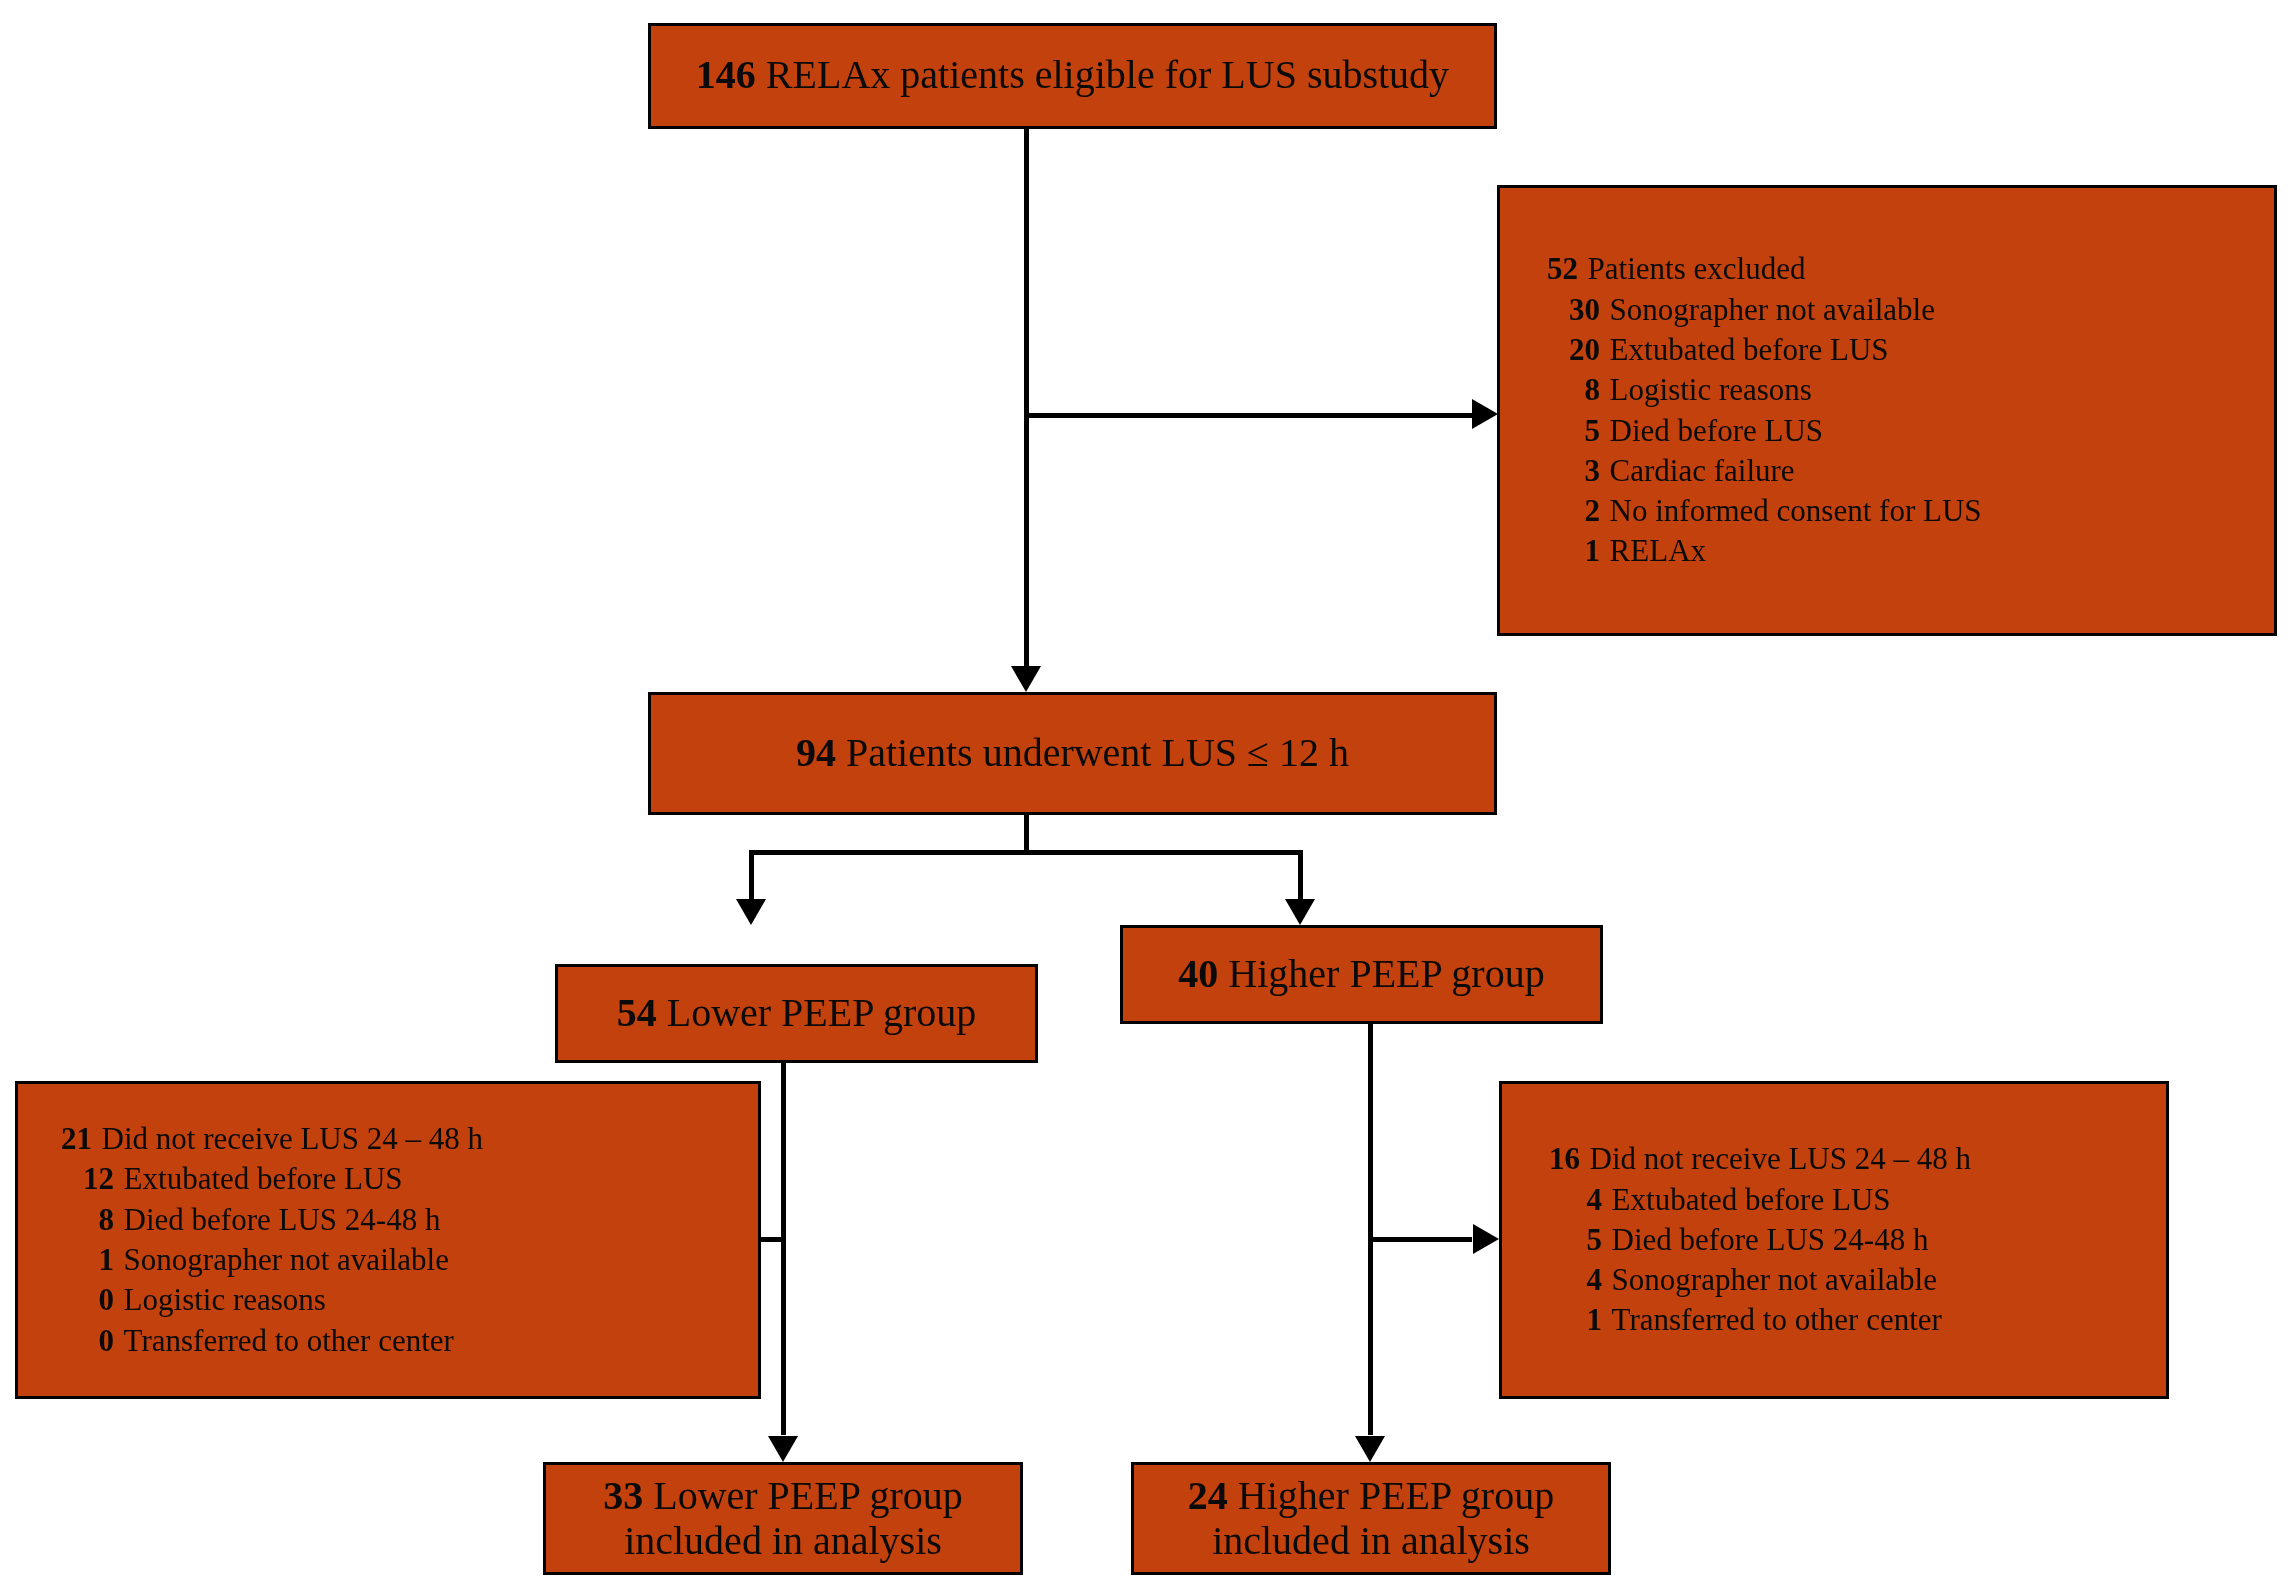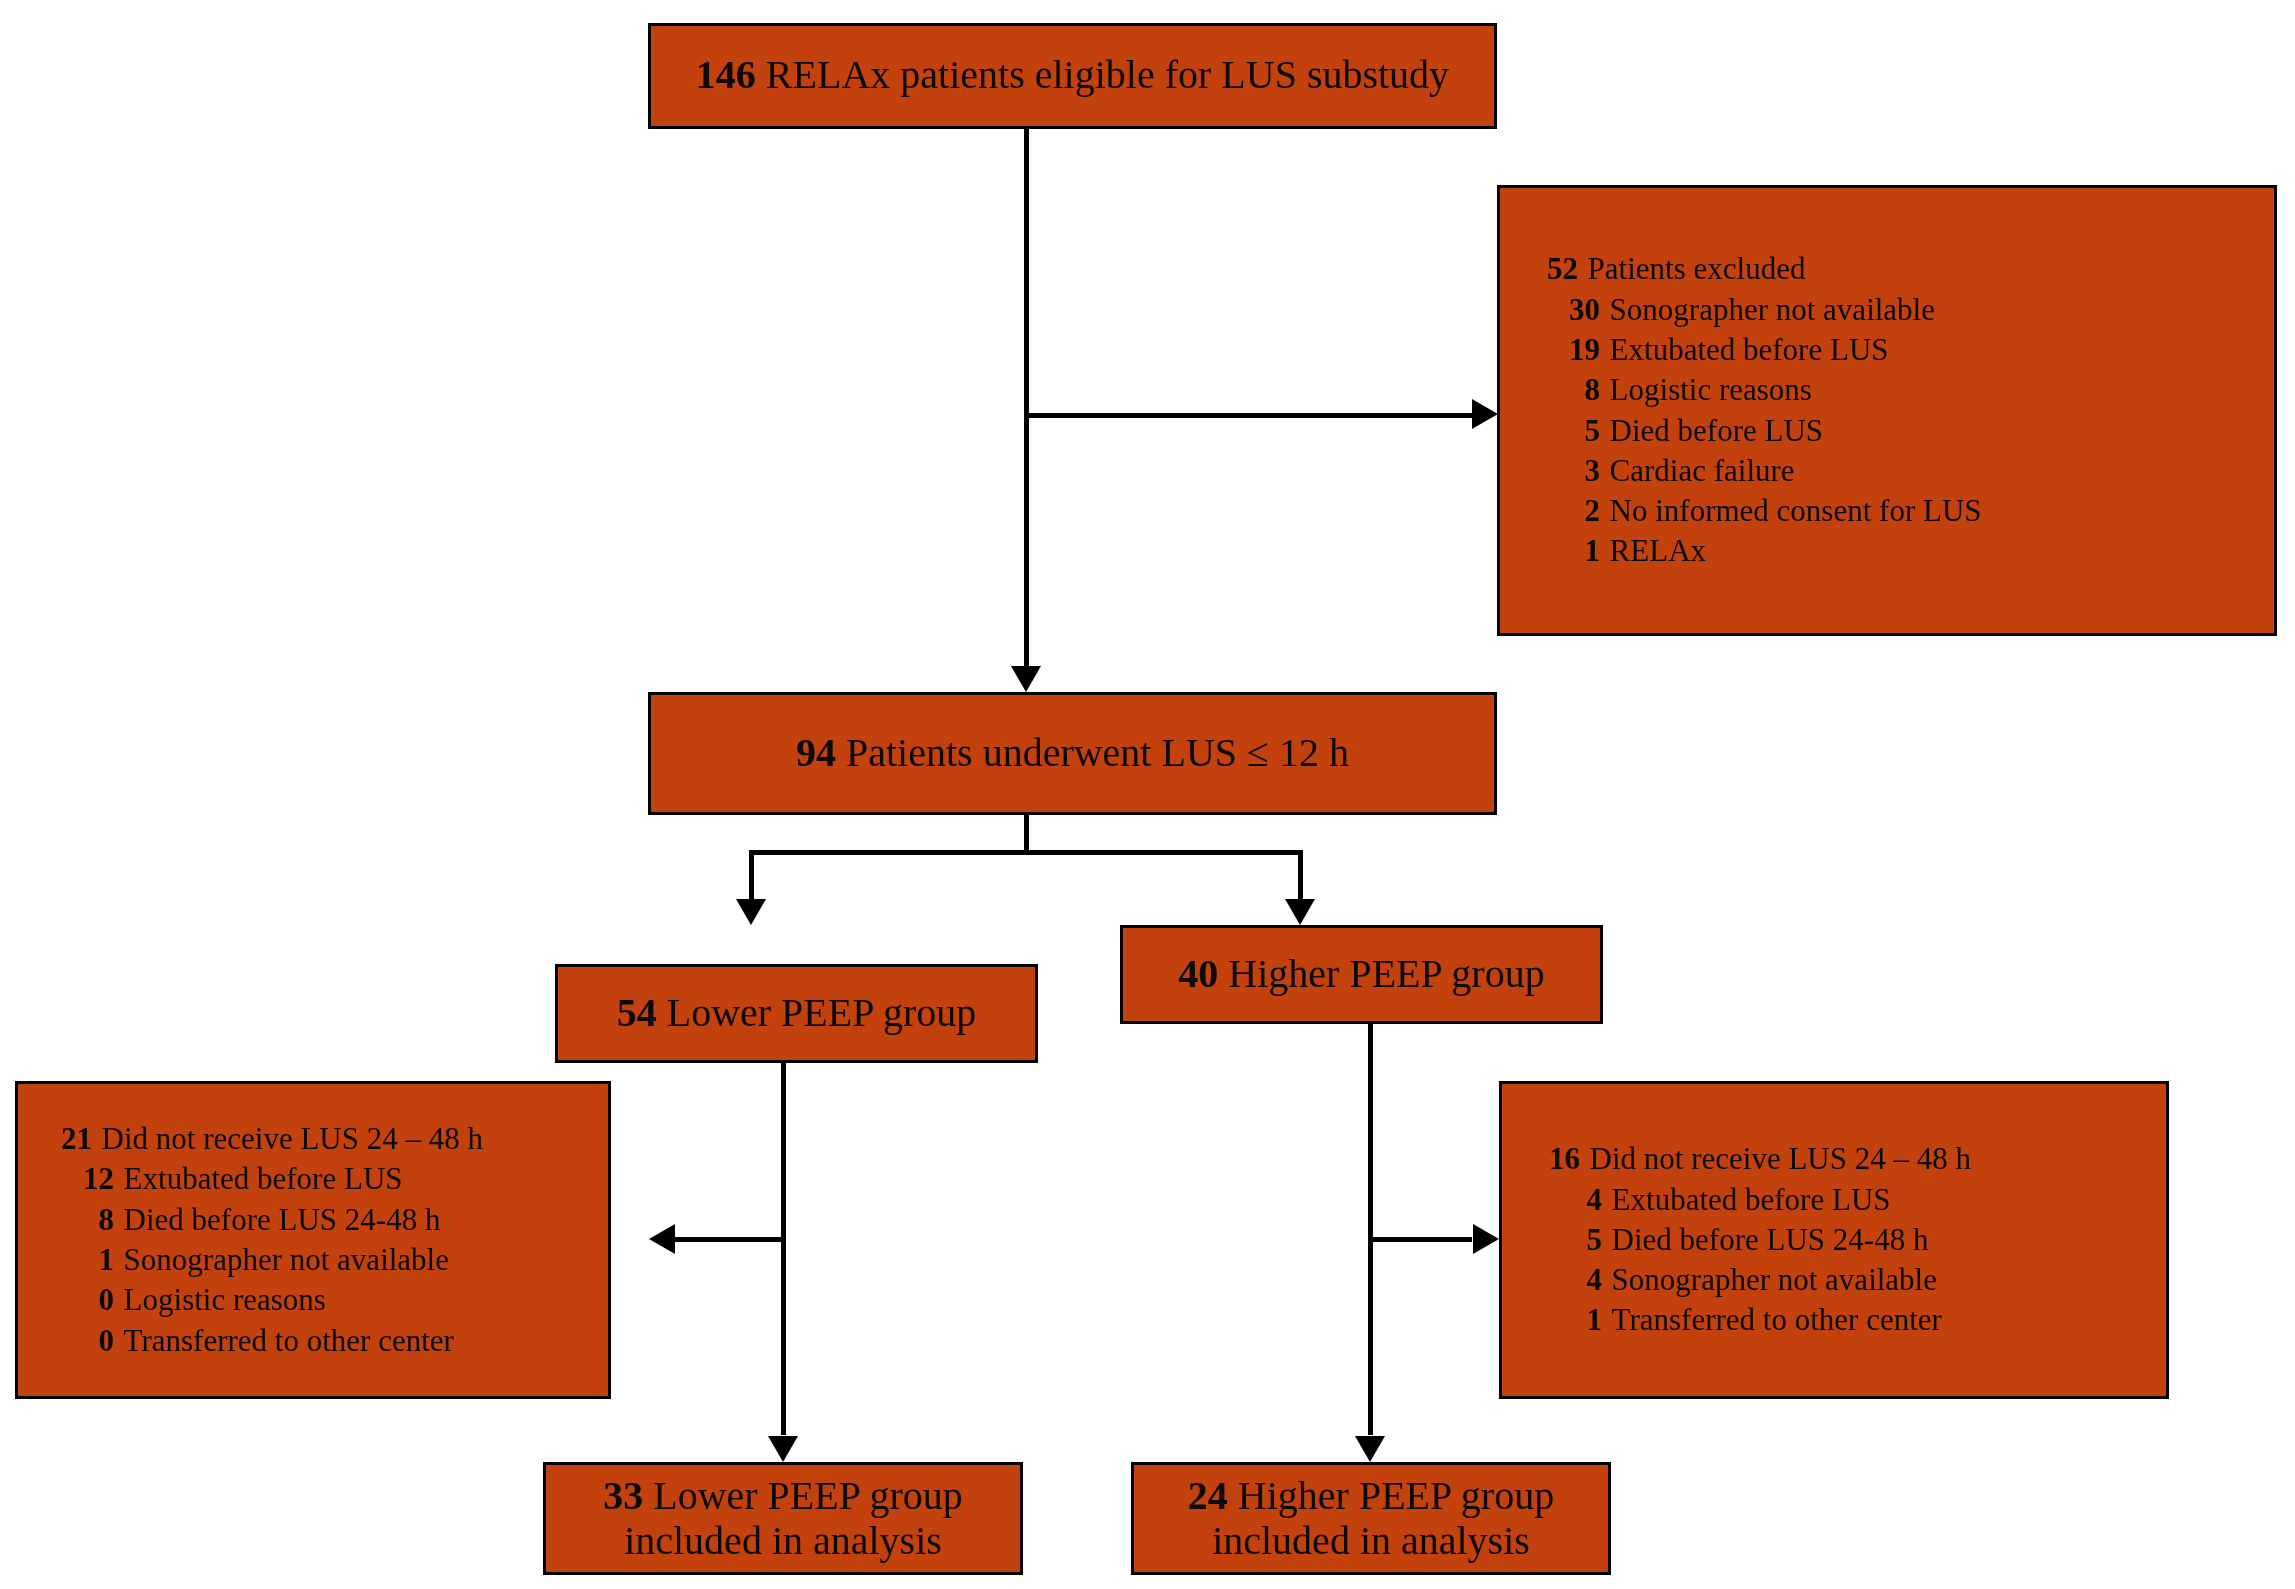--- a/index.html
+++ b/index.html
@@ -133,21 +133,21 @@
   </div>
 
   <div class="flow-box listbox" style="left:1497px; top:185px; width:780px; height:451px; padding-left:19px;">
     <div class="list-row list-head">
       <span class="num">52</span><span class="txt">Patients excluded</span>
     </div>
     <div class="list-row list-sub">
       <span class="num">30</span><span class="txt">Sonographer not available</span>
     </div>
     <div class="list-row list-sub">
-      <span class="num">19</span><span class="txt">Extubated before LUS</span>
+      <span class="num">20</span><span class="txt">Extubated before LUS</span>
     </div>
     <div class="list-row list-sub">
       <span class="num">8</span><span class="txt">Logistic reasons</span>
     </div>
     <div class="list-row list-sub">
       <span class="num">5</span><span class="txt">Died before LUS</span>
     </div>
     <div class="list-row list-sub">
       <span class="num">3</span><span class="txt">Cardiac failure</span>
     </div>
@@ -173,21 +173,21 @@
     </div>
   </div>
 
   <div class="flow-box center" style="left:1120px; top:925px; width:483px; height:99px;">
     <div class="box-line">
       <span class="num">40</span>
       <span>Higher PEEP group</span>
     </div>
   </div>
 
-  <div class="flow-box listbox" style="left:15px; top:1081px; width:596px; height:318px; padding-left:15px;">
+  <div class="flow-box listbox" style="left:15px; top:1081px; width:746px; height:318px; padding-left:15px;">
     <div class="list-row list-head">
       <span class="num">21</span><span class="txt">Did not receive LUS 24 – 48 h</span>
     </div>
     <div class="list-row list-sub">
       <span class="num">12</span><span class="txt">Extubated before LUS</span>
     </div>
     <div class="list-row list-sub">
       <span class="num">8</span><span class="txt">Died before LUS 24-48 h</span>
     </div>
     <div class="list-row list-sub">

